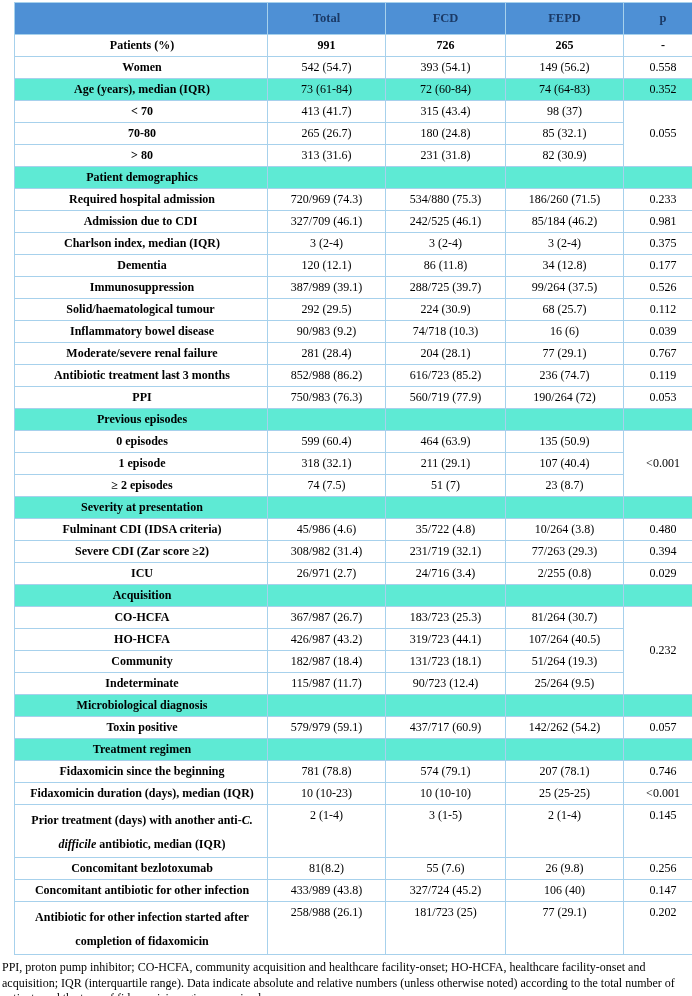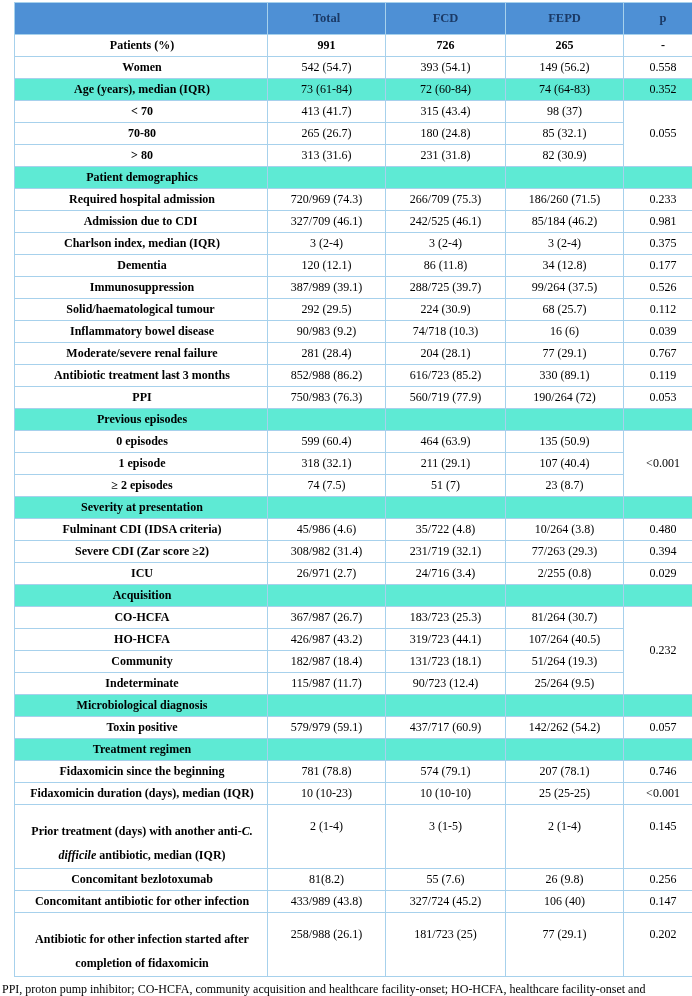--- a/index.html
+++ b/index.html
@@ -44,21 +44,21 @@
     text-align:center;
     font-weight:bold;
     padding-left:6px;
   }
   td.label.indent{padding-left:3px;}
   td.val{text-align:center;}
   td.bold{font-weight:bold;}
   tr.section td, tr.highlight td{
     background:#5eead4;
   }
-  tr.tall td{vertical-align:top;padding-top:14px;}
+  tr.tall td{vertical-align:top;padding-top:3px;}
   tr.tall td.label{line-height:24px;}
   i{font-style:italic;}
   #footnote{
     margin:5px 2px 0 2px;
     font-size:12px;
     line-height:15.5px;
     text-align:left;
   }
 </style>
 </head>
@@ -125,21 +125,21 @@
       <tr class="section">
         <td class="label">Patient demographics</td>
         <td></td>
         <td></td>
         <td></td>
         <td></td>
       </tr>
       <tr>
         <td class="label">Required hospital admission</td>
         <td class="val">720/969 (74.3)</td>
-        <td class="val">266/709 (75.3)</td>
+        <td class="val">534/880 (75.3)</td>
         <td class="val">186/260 (71.5)</td>
         <td class="val">0.233</td>
       </tr>
       <tr>
         <td class="label indent">Admission due to CDI</td>
         <td class="val">327/709 (46.1)</td>
         <td class="val">242/525 (46.1)</td>
         <td class="val">85/184 (46.2)</td>
         <td class="val">0.981</td>
       </tr>
@@ -182,21 +182,21 @@
         <td class="label">Moderate/severe renal failure</td>
         <td class="val">281 (28.4)</td>
         <td class="val">204 (28.1)</td>
         <td class="val">77 (29.1)</td>
         <td class="val">0.767</td>
       </tr>
       <tr>
         <td class="label">Antibiotic treatment last 3 months</td>
         <td class="val">852/988 (86.2)</td>
         <td class="val">616/723 (85.2)</td>
-        <td class="val">330 (89.1)</td>
+        <td class="val">236 (74.7)</td>
         <td class="val">0.119</td>
       </tr>
       <tr>
         <td class="label">PPI</td>
         <td class="val">750/983 (76.3)</td>
         <td class="val">560/719 (77.9)</td>
         <td class="val">190/264 (72)</td>
         <td class="val">0.053</td>
       </tr>
       <tr class="section">

